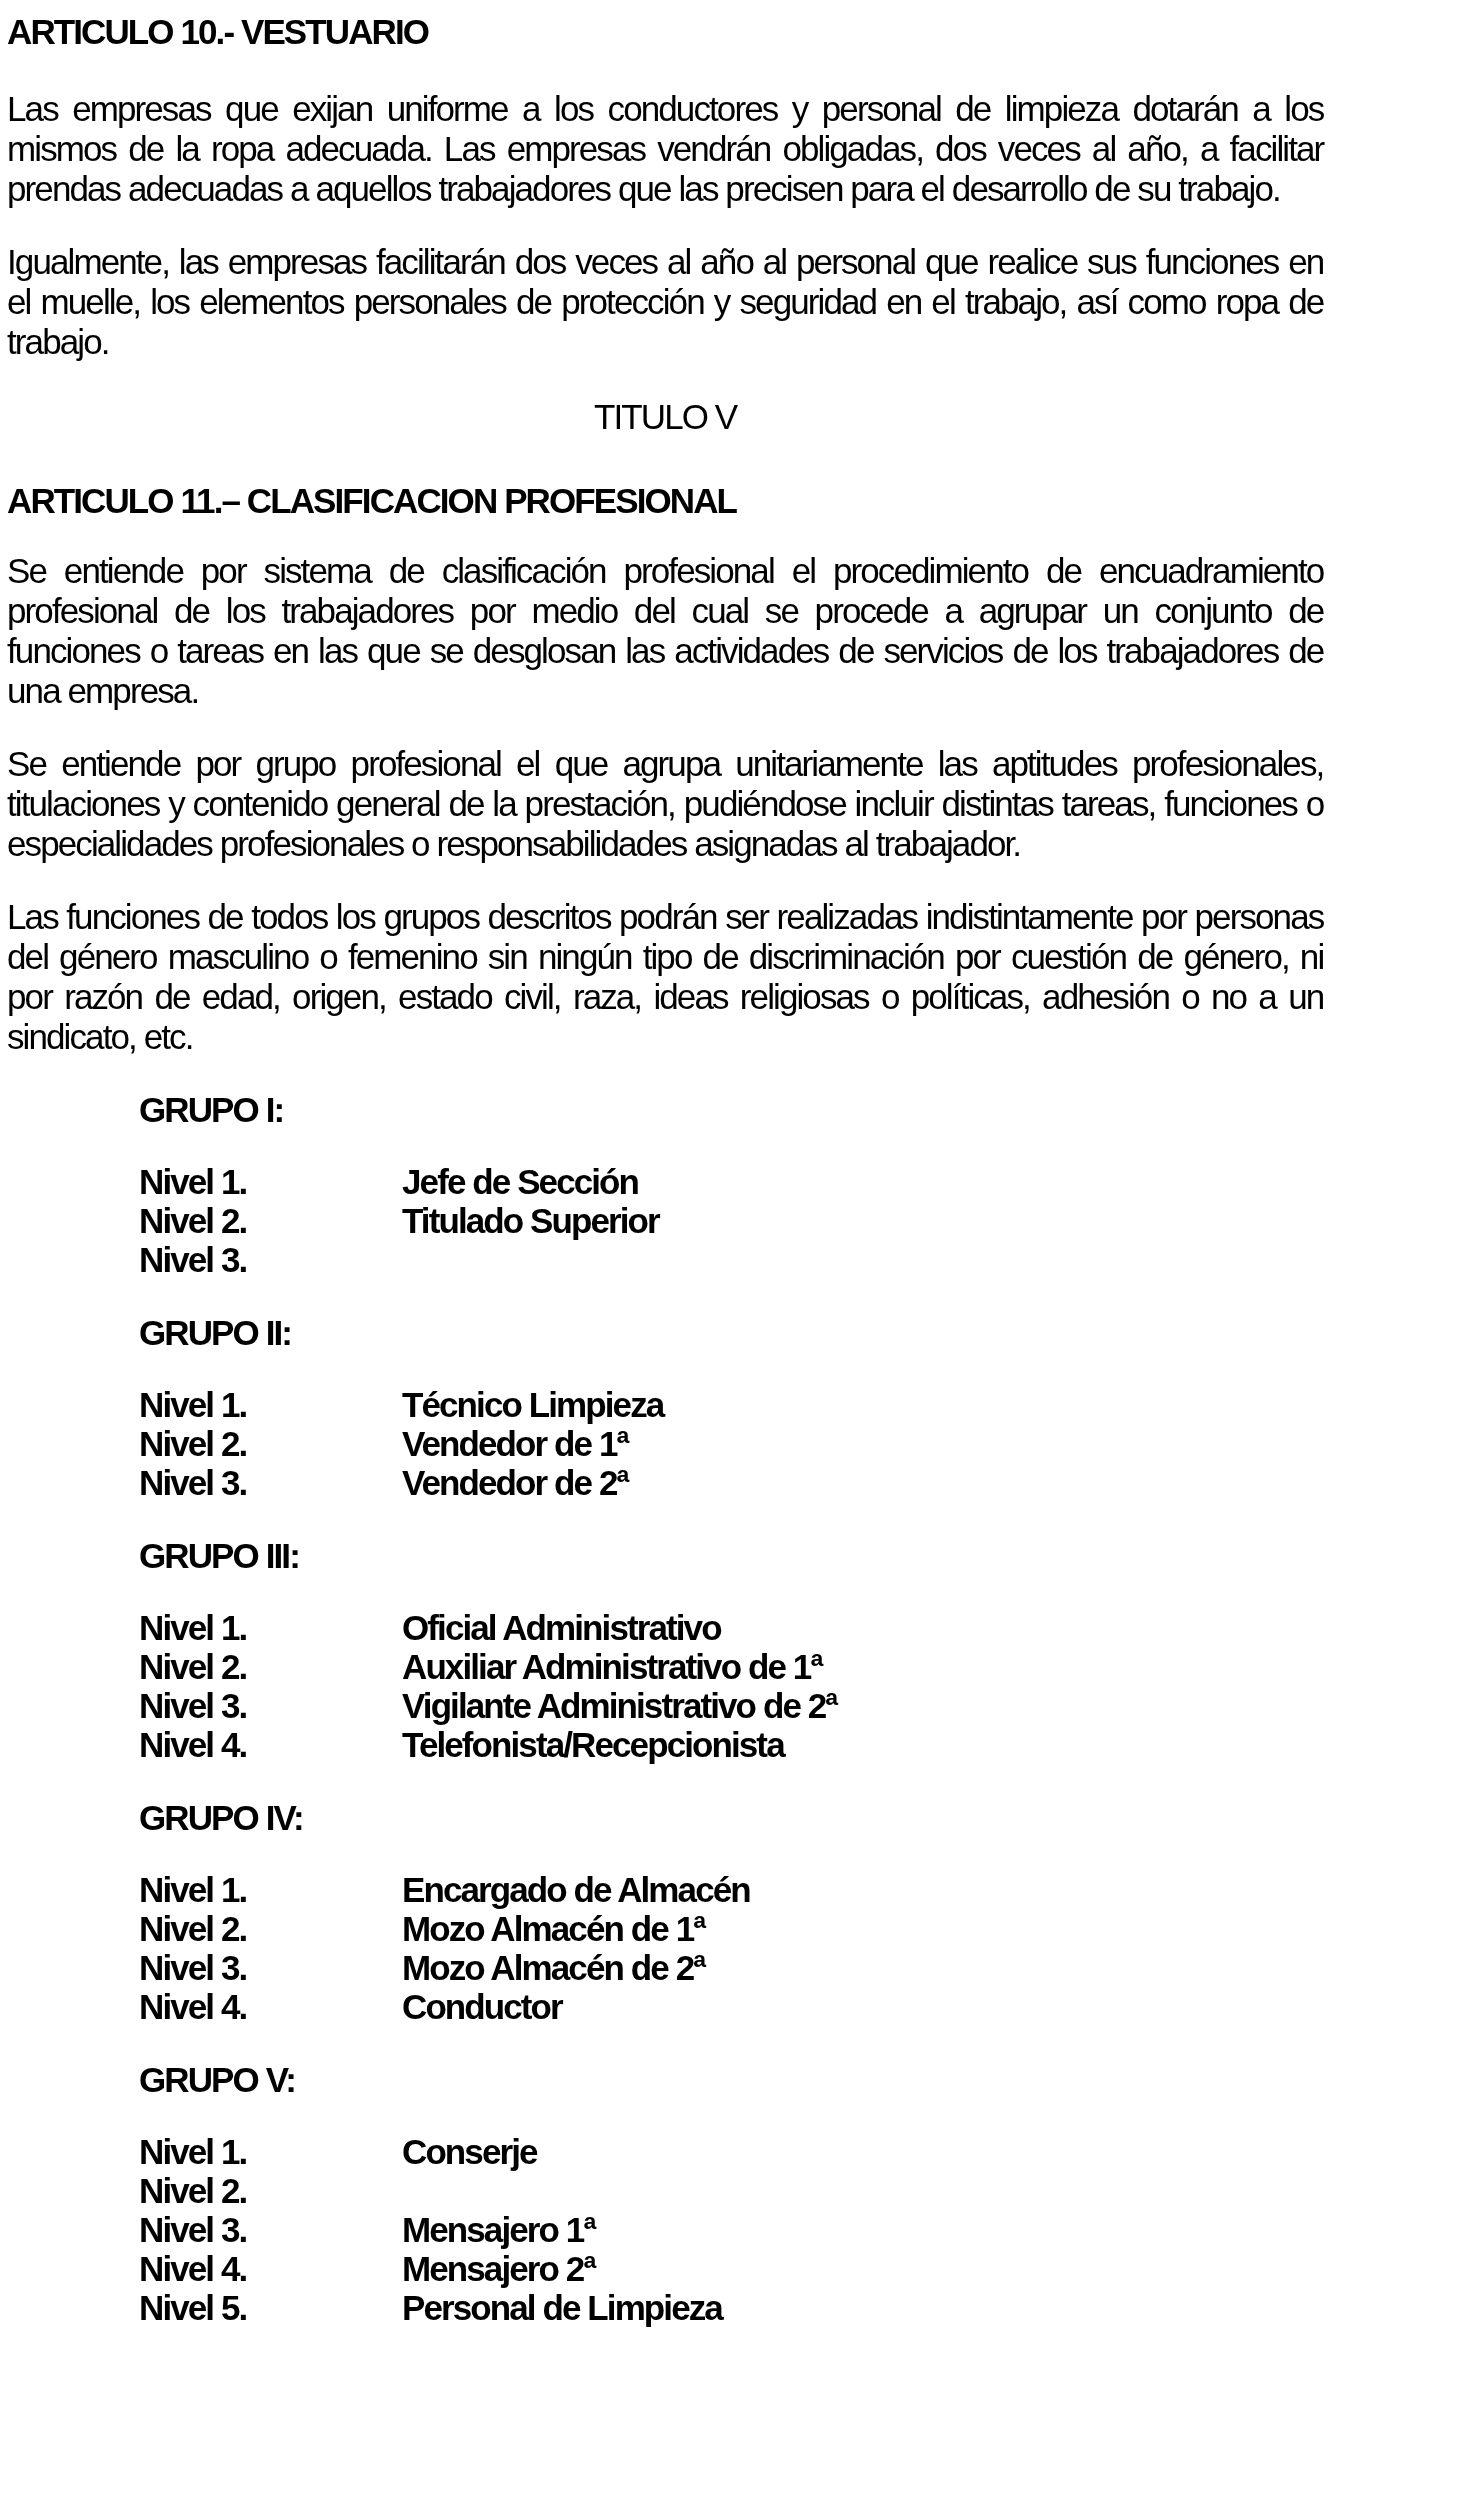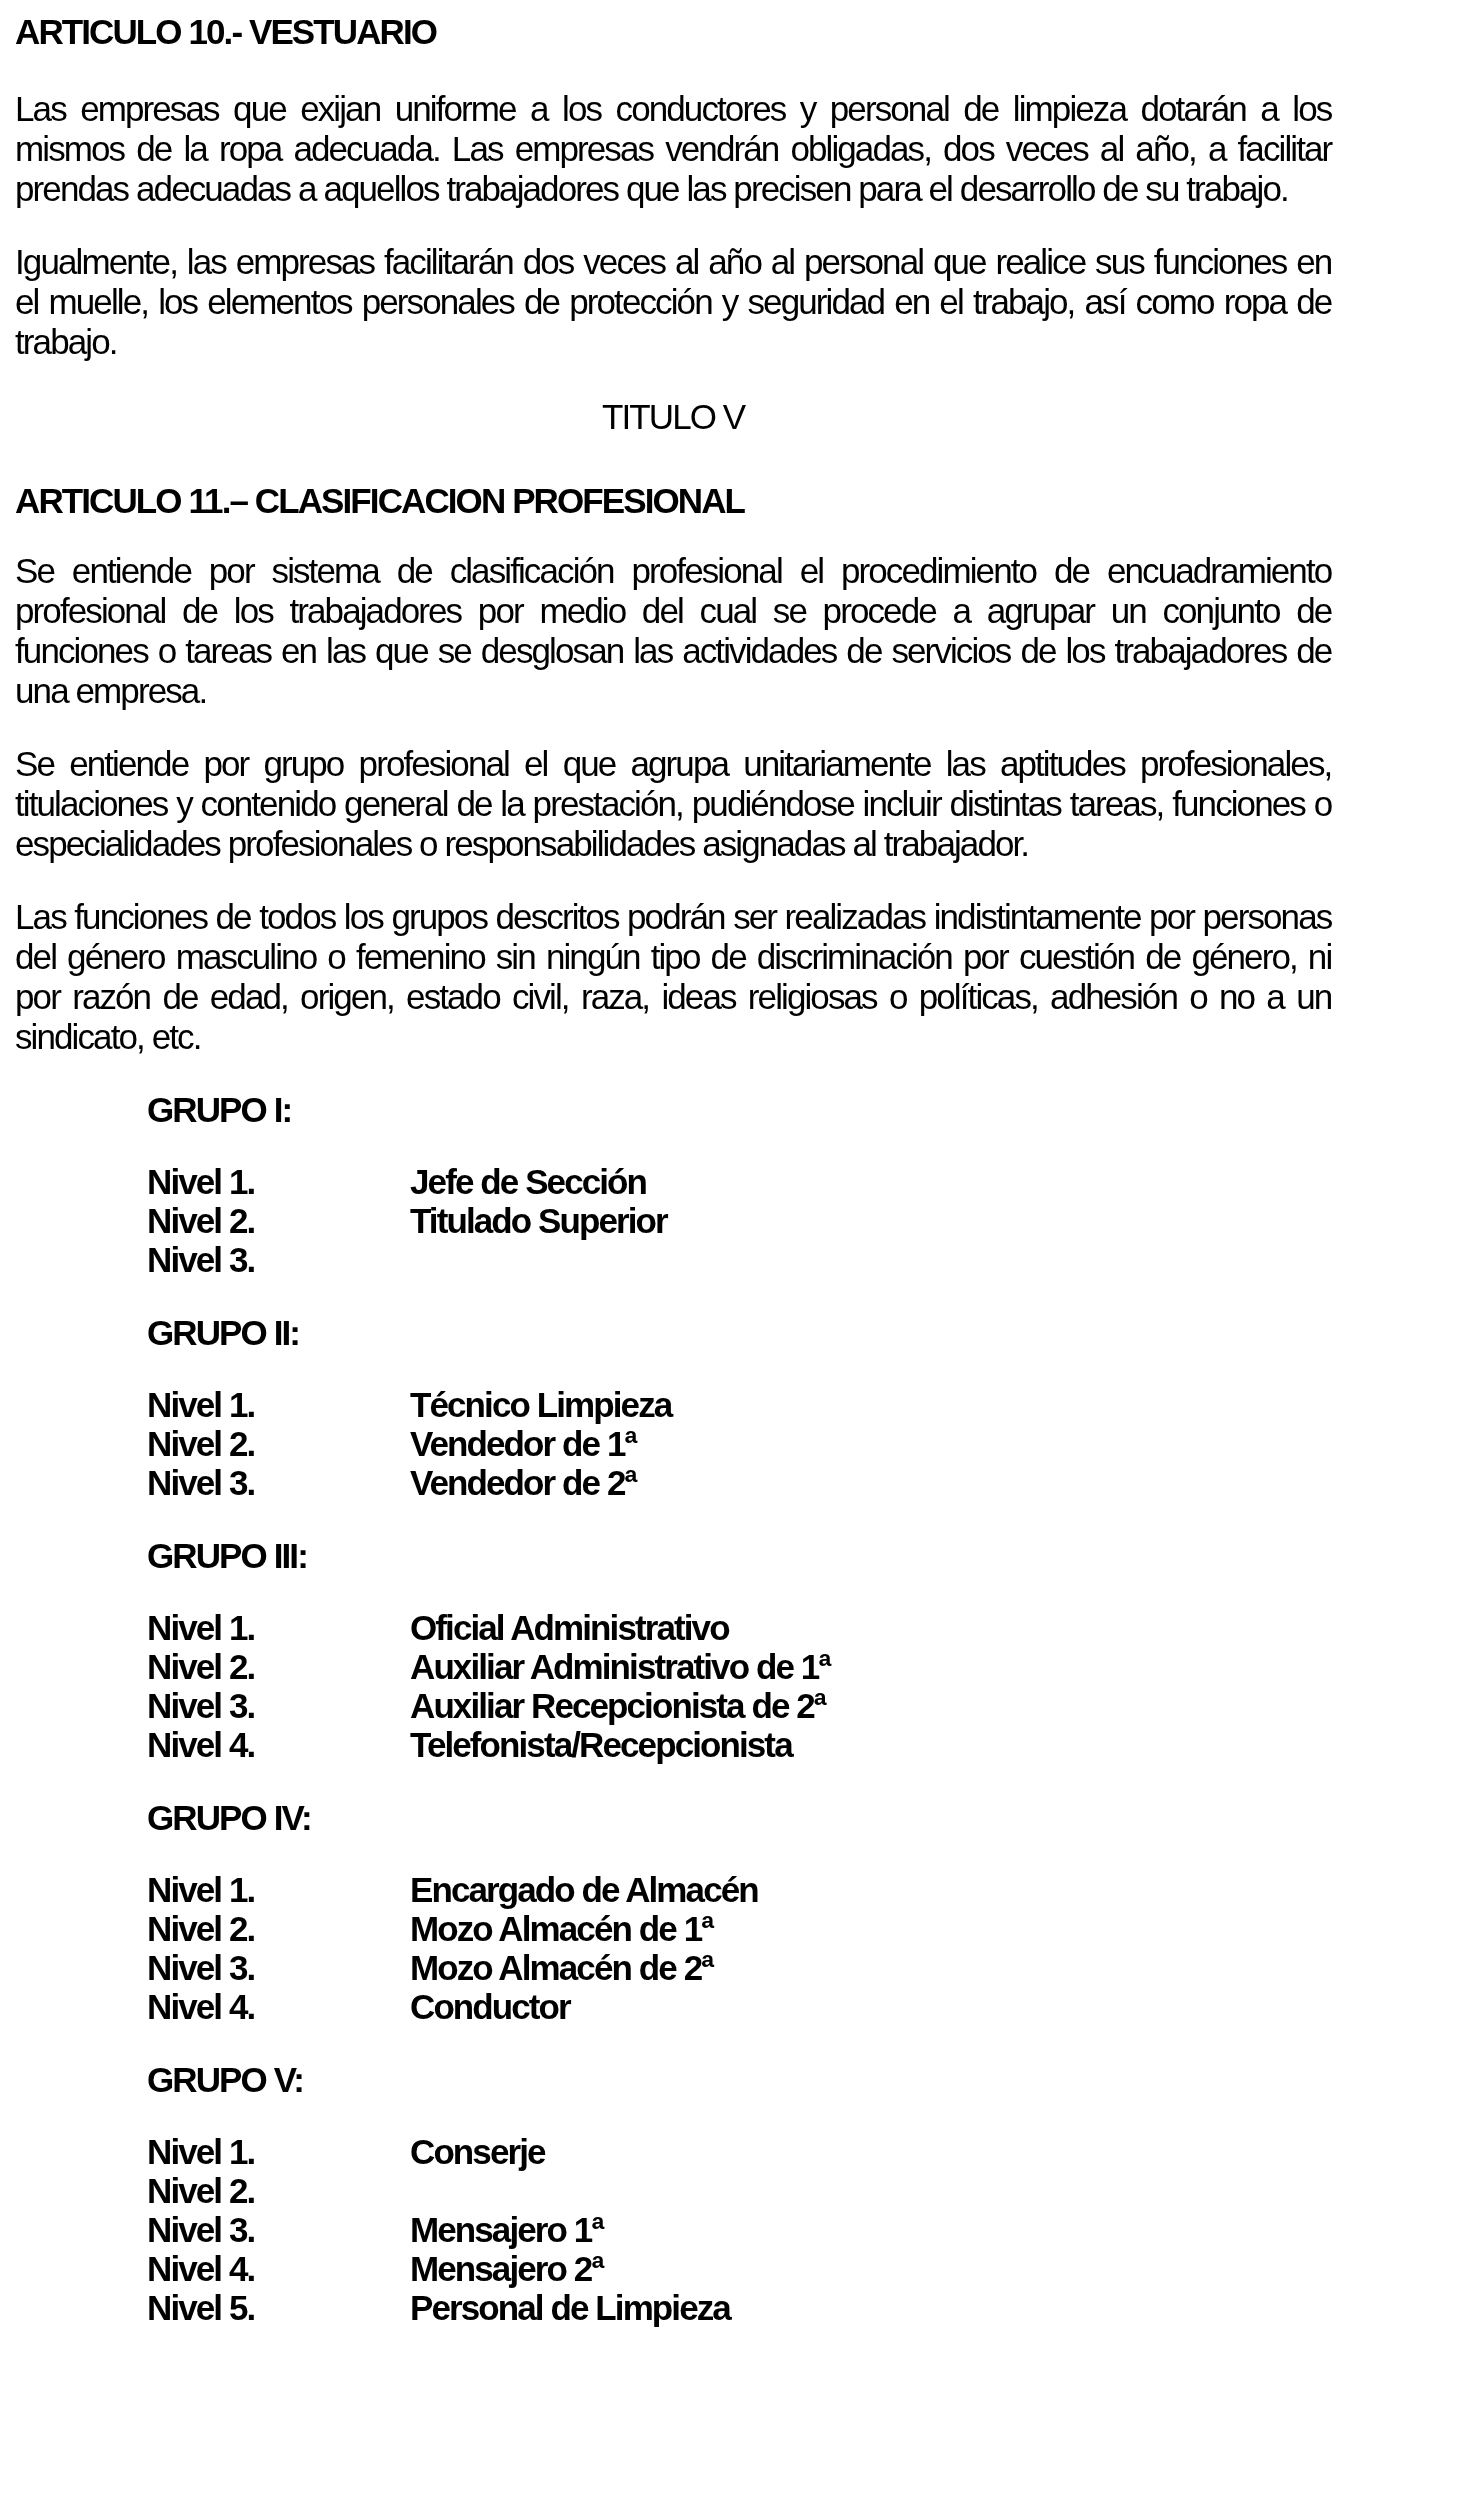--- a/index.html
+++ b/index.html
@@ -13,21 +13,20 @@
     height: 2512px;
     box-sizing: border-box;
     background: #ffffff;
     color: #000000;
     font-family: "Liberation Sans", sans-serif;
     font-size: 35px;
     line-height: 40px;
     letter-spacing: -1.9px;
     padding: 12.2px 8.7px 0 7px;
     overflow: hidden;
-    margin-left: 8px;
   }
   .article-heading {
     font-weight: bold;
     margin: 0 0 37px 0;
   }
   .article-heading.second {
     margin: 0 0 30px 0;
   }
   p.body {
     margin: 0 0 33px 0;
@@ -129,21 +128,21 @@
         <div class="level">
           <span class="level-num">Nivel 1.</span>
           <span class="level-role">Oficial Administrativo</span>
         </div>
         <div class="level">
           <span class="level-num">Nivel 2.</span>
           <span class="level-role">Auxiliar Administrativo de 1ª</span>
         </div>
         <div class="level">
           <span class="level-num">Nivel 3.</span>
-          <span class="level-role">Auxiliar Recepcionista de 2ª</span>
+          <span class="level-role">Vigilante Administrativo de 2ª</span>
         </div>
         <div class="level">
           <span class="level-num">Nivel 4.</span>
           <span class="level-role">Telefonista/Recepcionista</span>
         </div>
       </div>
     </div>
 
     <div class="group">
       <div class="group-title">GRUPO IV:</div>

